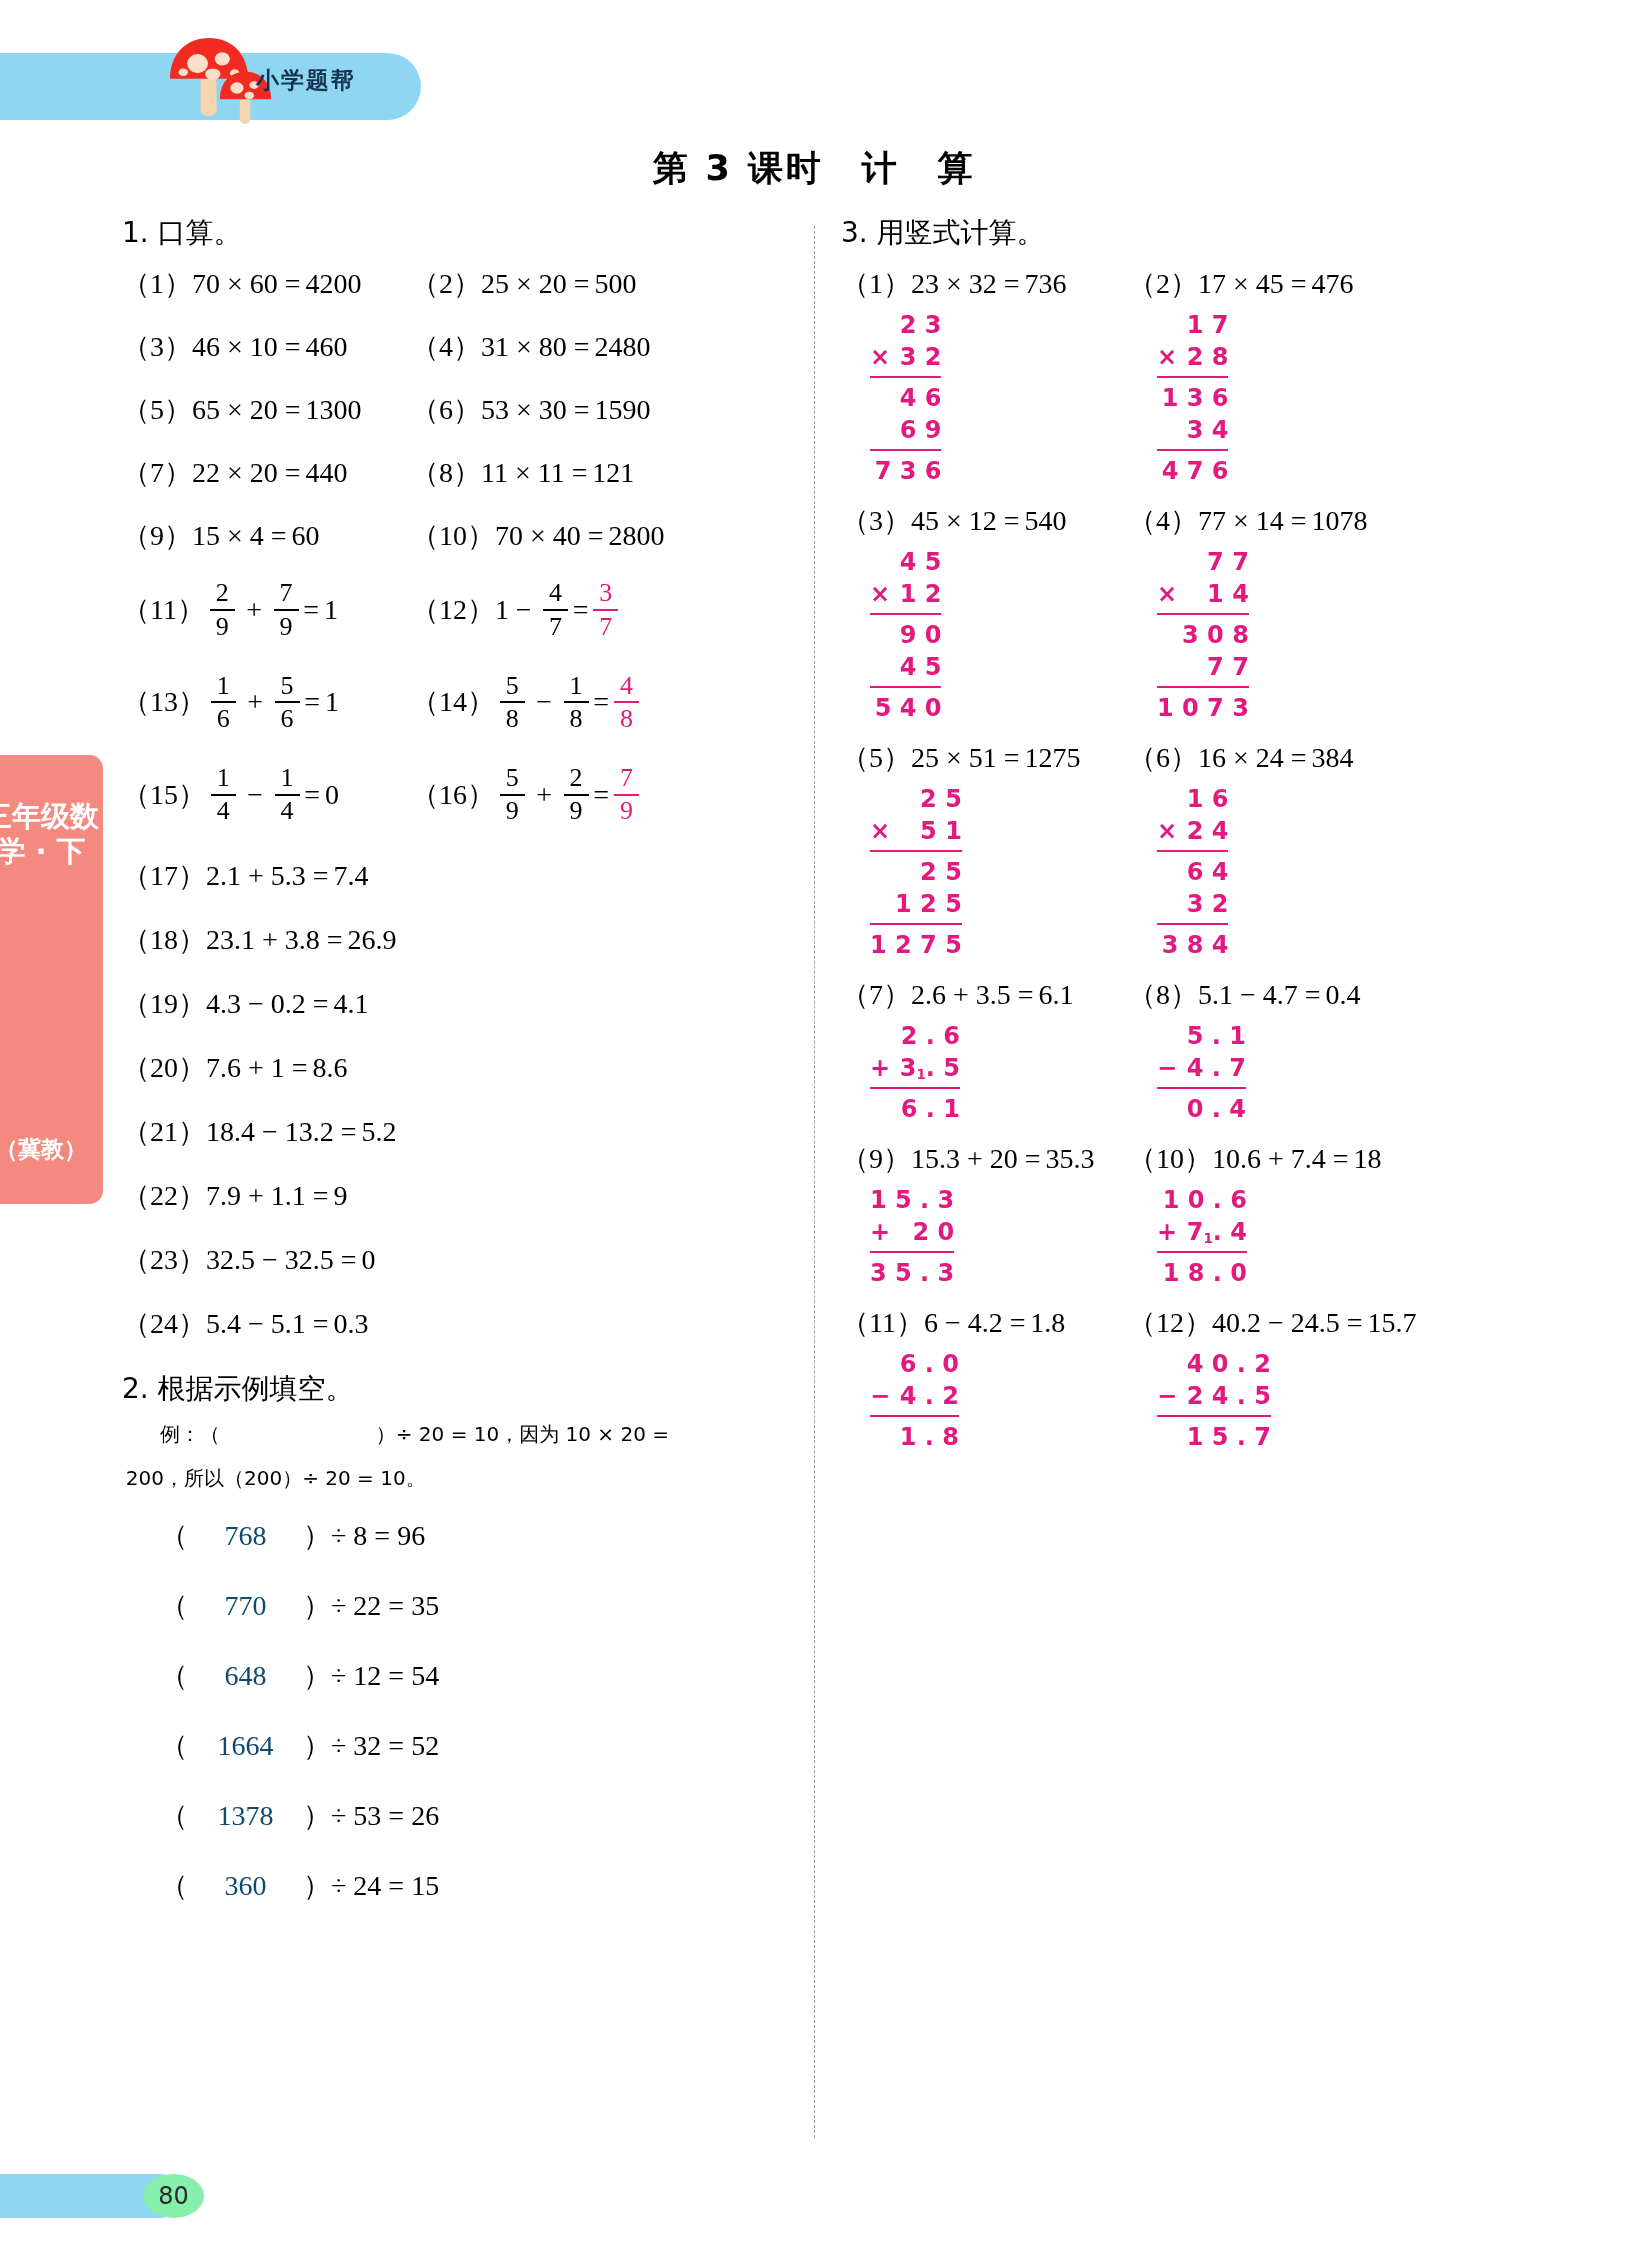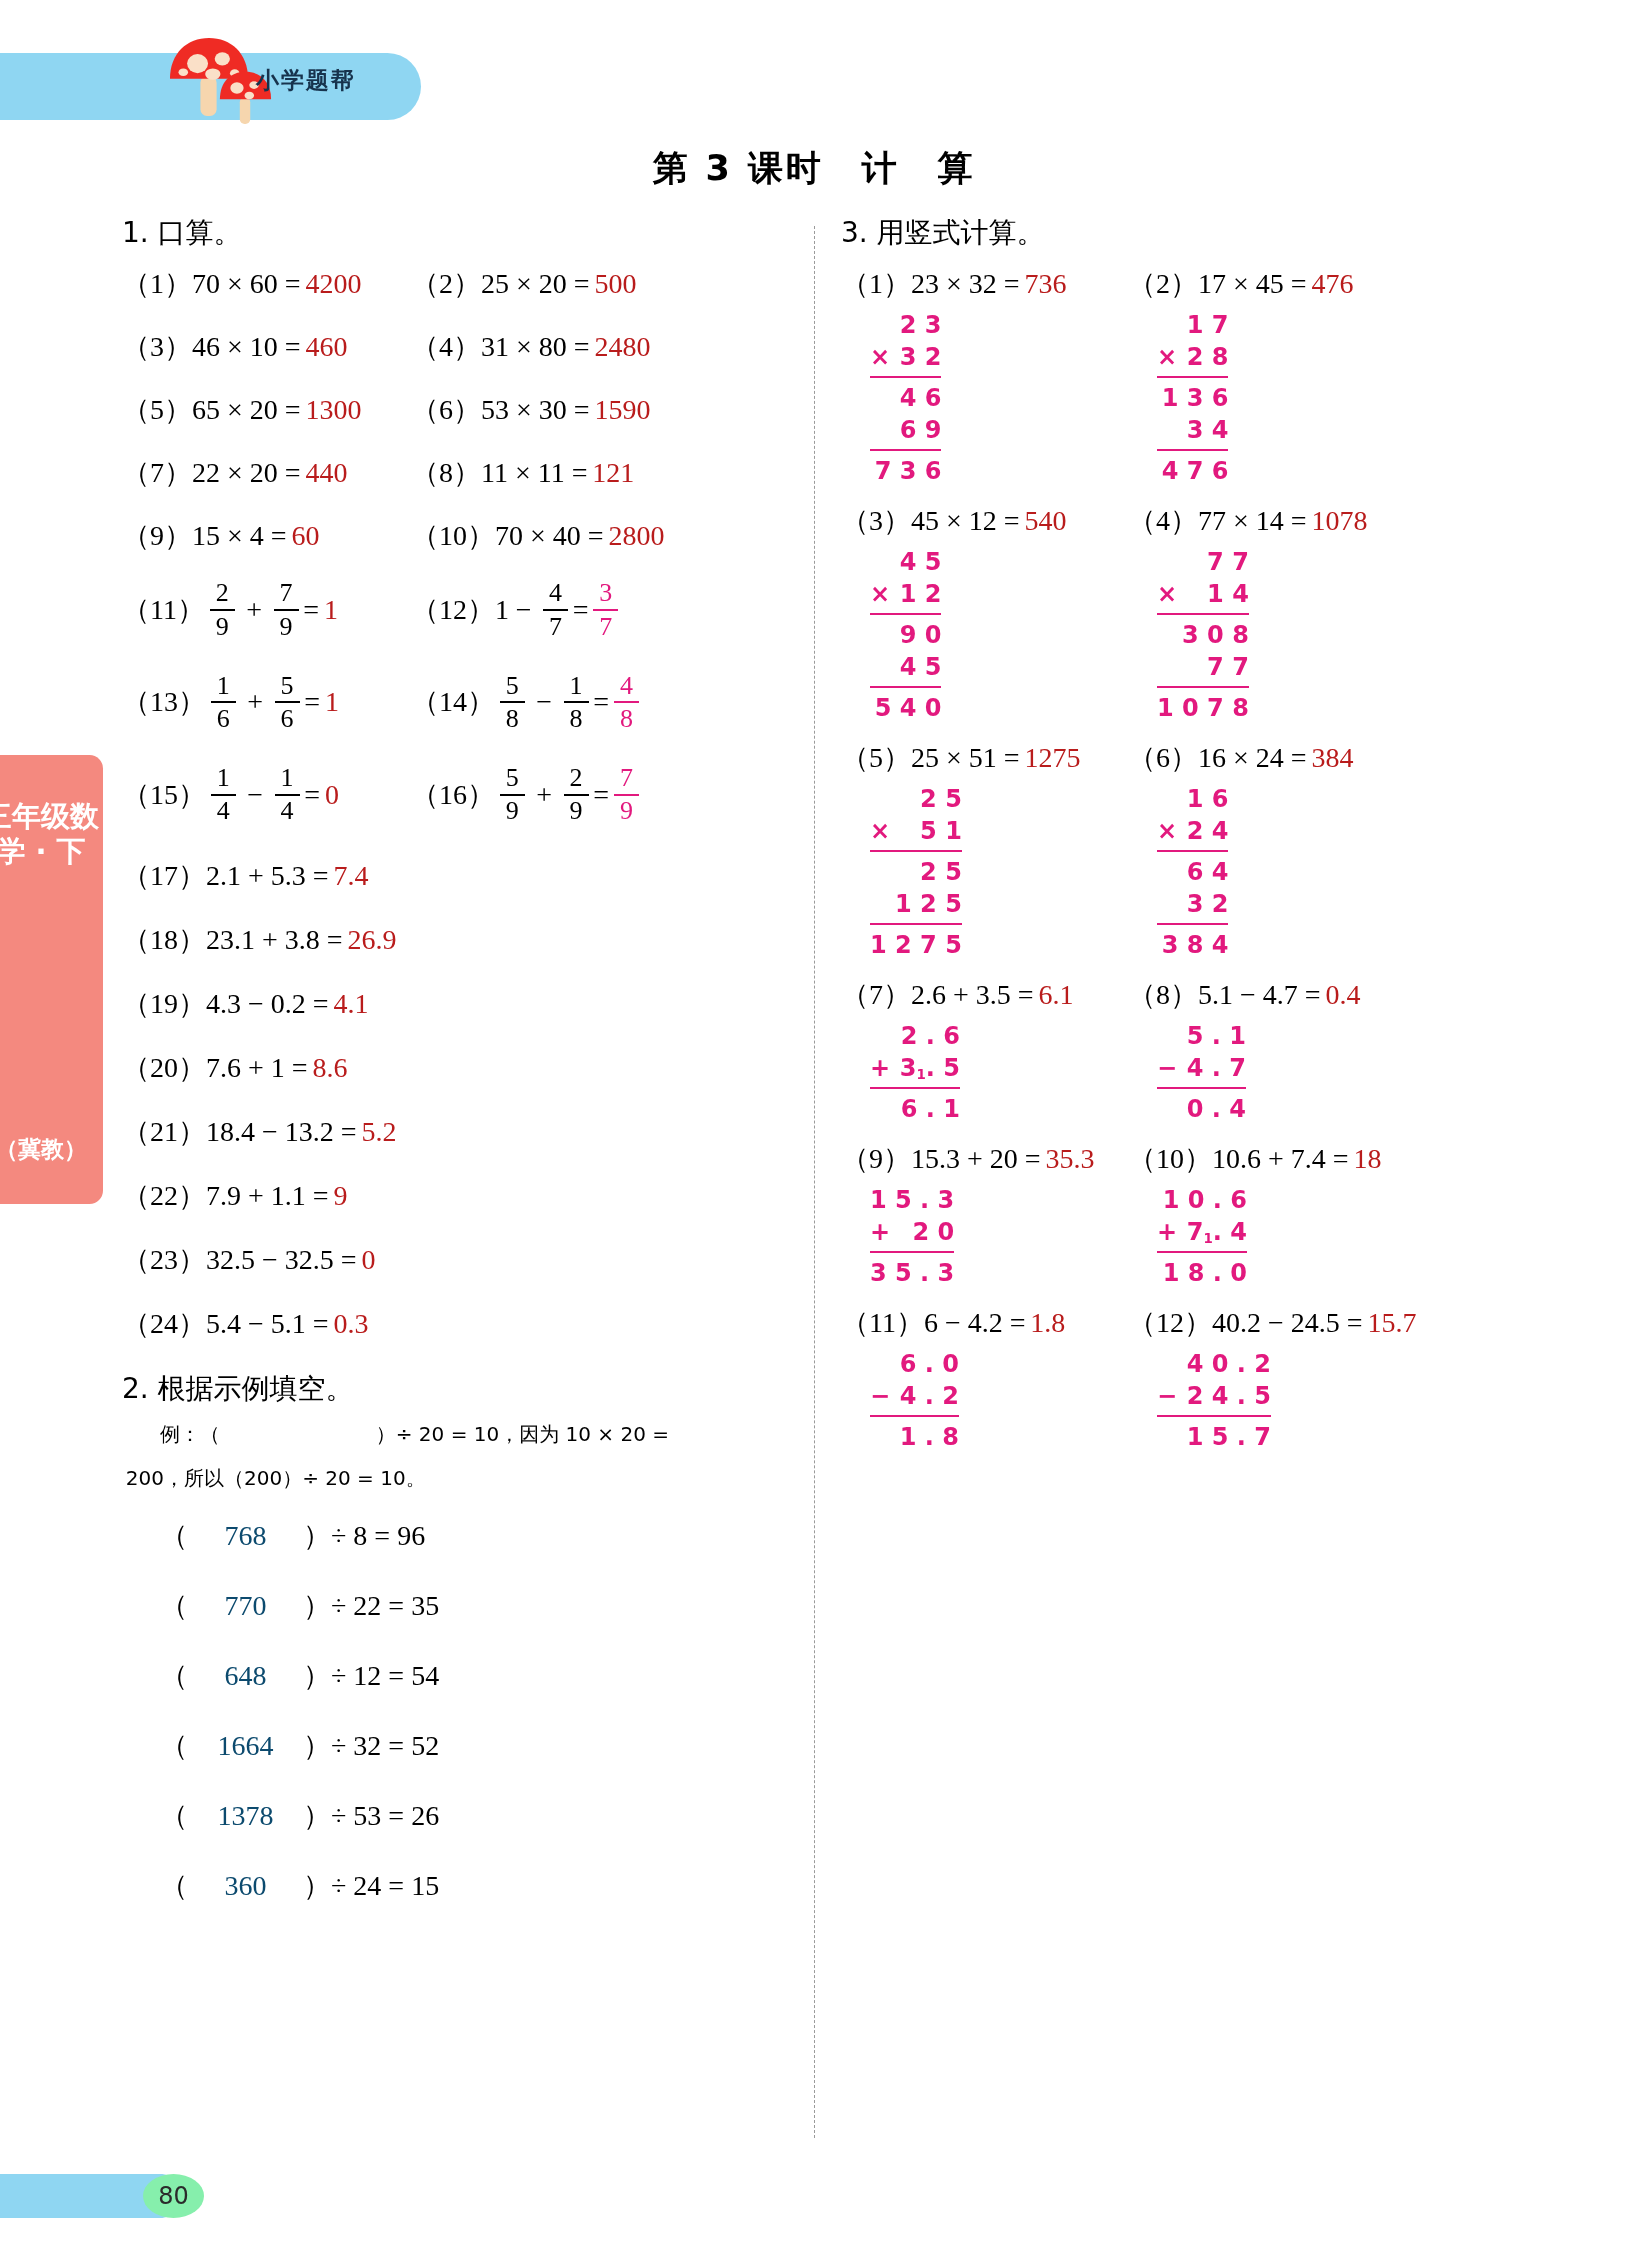--- a/index.html
+++ b/index.html
@@ -74,21 +74,21 @@
     font-family:"DejaVu Sans","Liberation Sans",serif;
     font-size:28px;color:#000;margin:0 0 13.4px 0;white-space:nowrap;
   }
 
   
   .mrow{display:flex;align-items:center;margin:0 0 25px 0;}
   .mitem{font-size:28px;color:#000;white-space:nowrap;display:flex;align-items:center;}
   .mitem.w1{width:289px;}
   .mitem.w2{width:289px;}
   .idx{display:inline-block;}
-  .ans{color:#b91c1c;margin-left:4.8px;}
+  .ans{color:#000000;margin-left:4.8px;}
   .op{margin:0 6.7px;}
 
   
   .frac{display:inline-flex;flex-direction:column;align-items:center;
         vertical-align:middle;margin:0 4.8px;line-height:1;}
   .frac .nu{font-size:26px;padding:0 3.8px;}
   .frac .de{font-size:26px;padding:0 3.8px;}
   .frac .bar{width:100%;min-width:25px;height:1.9px;background:#000;margin:2.9px 0;}
   .frac.pink .bar{background:#e2197e;}
   .frac.pink{color:#e2197e;}
@@ -381,21 +381,21 @@
             <div class="vslot"><div class="vcalc"><div class="vline"><span>1 7</span></div><div class="vline"><span class="sym">×</span><span>2 8</span></div><div class="vrule"></div><div class="vline"><span>1 3 6</span></div><div class="vline"><span>3 4</span></div><div class="vrule"></div><div class="vline"><span>4 7 6</span></div></div></div>
           </div>
         </div>
         <div class="vgroup">
           <div class="vhead">
             <div class="hd c1"><span class="idx">（3）</span><span>45 × 12 =</span><span class="ans">540</span></div>
             <div class="hd"><span class="idx">（4）</span><span>77 × 14 =</span><span class="ans">1078</span></div>
           </div>
           <div class="vpair">
             <div class="vslot"><div class="vcalc"><div class="vline"><span>4 5</span></div><div class="vline"><span class="sym">×</span><span>1 2</span></div><div class="vrule"></div><div class="vline"><span>9 0</span></div><div class="vline"><span>4 5</span></div><div class="vrule"></div><div class="vline"><span>5 4 0</span></div></div></div>
-            <div class="vslot"><div class="vcalc"><div class="vline"><span>7 7</span></div><div class="vline"><span class="sym">×</span><span>1 4</span></div><div class="vrule"></div><div class="vline"><span>3 0 8</span></div><div class="vline"><span>7 7</span></div><div class="vrule"></div><div class="vline"><span>1 0 7 8</span></div></div></div>
+            <div class="vslot"><div class="vcalc"><div class="vline"><span>7 7</span></div><div class="vline"><span class="sym">×</span><span>1 4</span></div><div class="vrule"></div><div class="vline"><span>3 0 8</span></div><div class="vline"><span>7 7</span></div><div class="vrule"></div><div class="vline"><span>1 0 7 3</span></div></div></div>
           </div>
         </div>
         <div class="vgroup">
           <div class="vhead">
             <div class="hd c1"><span class="idx">（5）</span><span>25 × 51 =</span><span class="ans">1275</span></div>
             <div class="hd"><span class="idx">（6）</span><span>16 × 24 =</span><span class="ans">384</span></div>
           </div>
           <div class="vpair">
             <div class="vslot"><div class="vcalc"><div class="vline"><span>2 5</span></div><div class="vline"><span class="sym">×</span><span>5 1</span></div><div class="vrule"></div><div class="vline"><span>2 5</span></div><div class="vline"><span>1 2 5</span></div><div class="vrule"></div><div class="vline"><span>1 2 7 5</span></div></div></div>
             <div class="vslot"><div class="vcalc"><div class="vline"><span>1 6</span></div><div class="vline"><span class="sym">×</span><span>2 4</span></div><div class="vrule"></div><div class="vline"><span>6 4</span></div><div class="vline"><span>3 2</span></div><div class="vrule"></div><div class="vline"><span>3 8 4</span></div></div></div>

